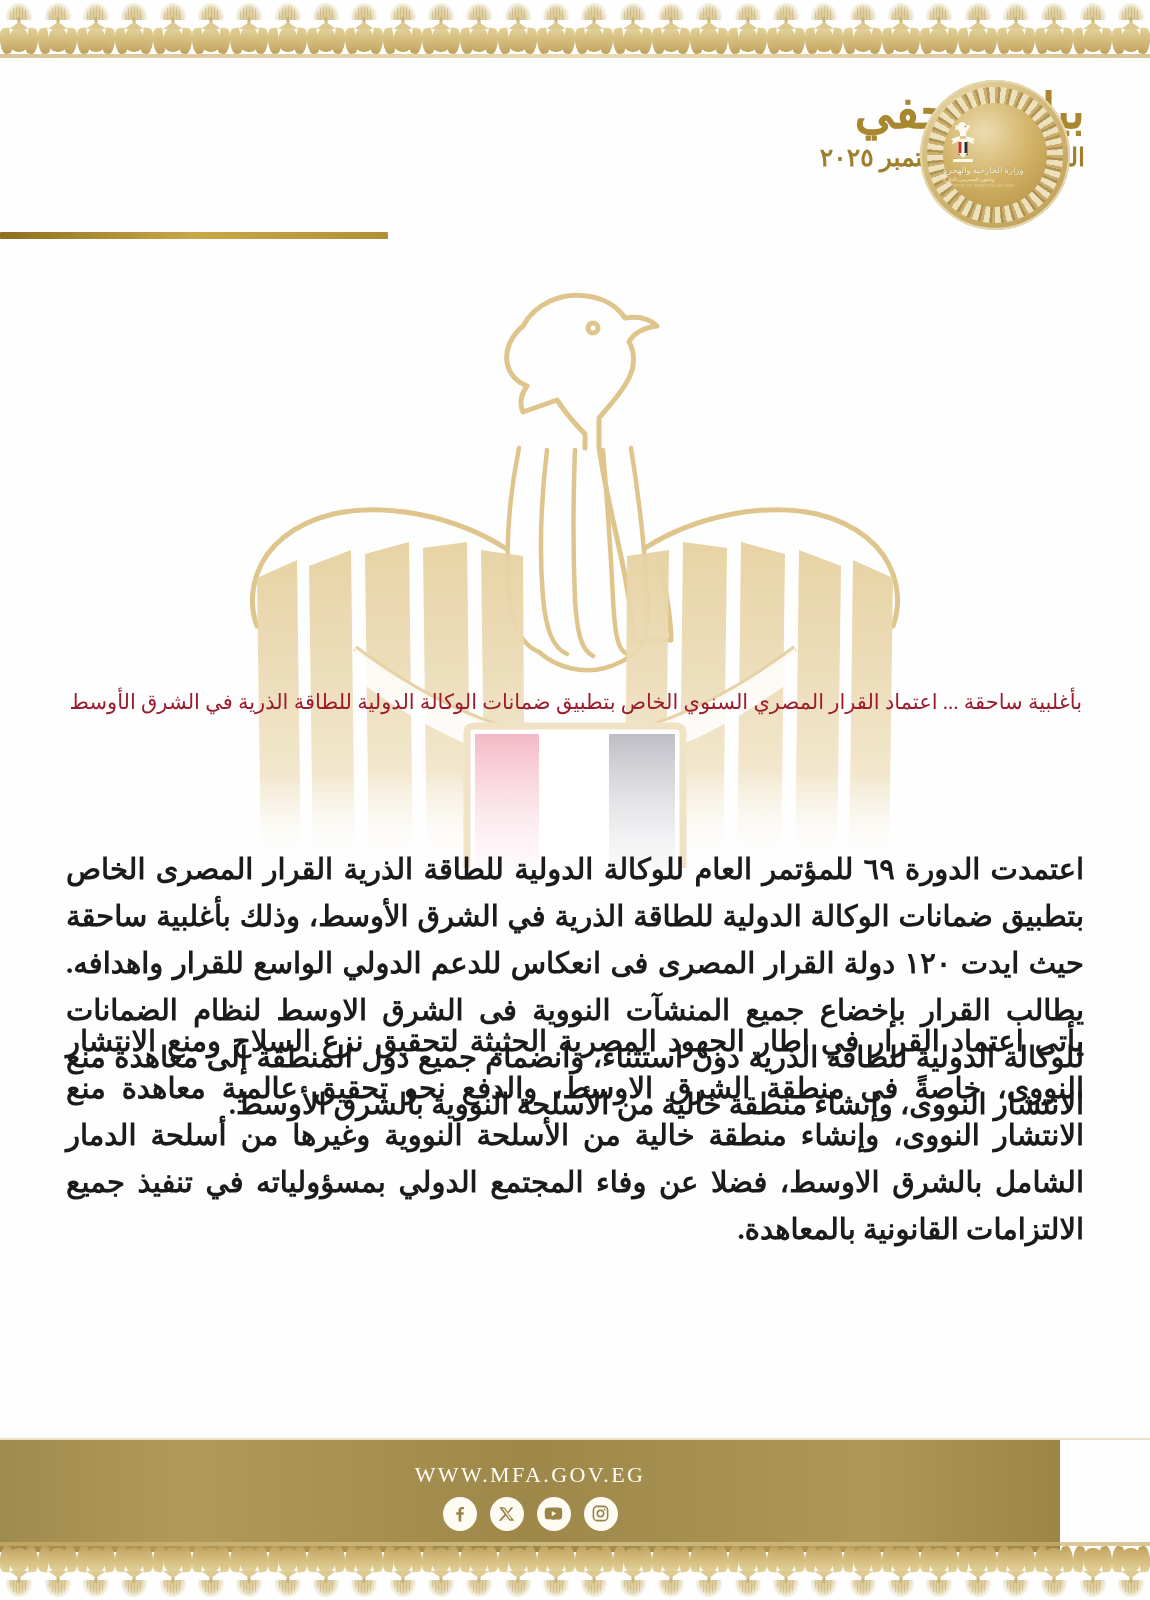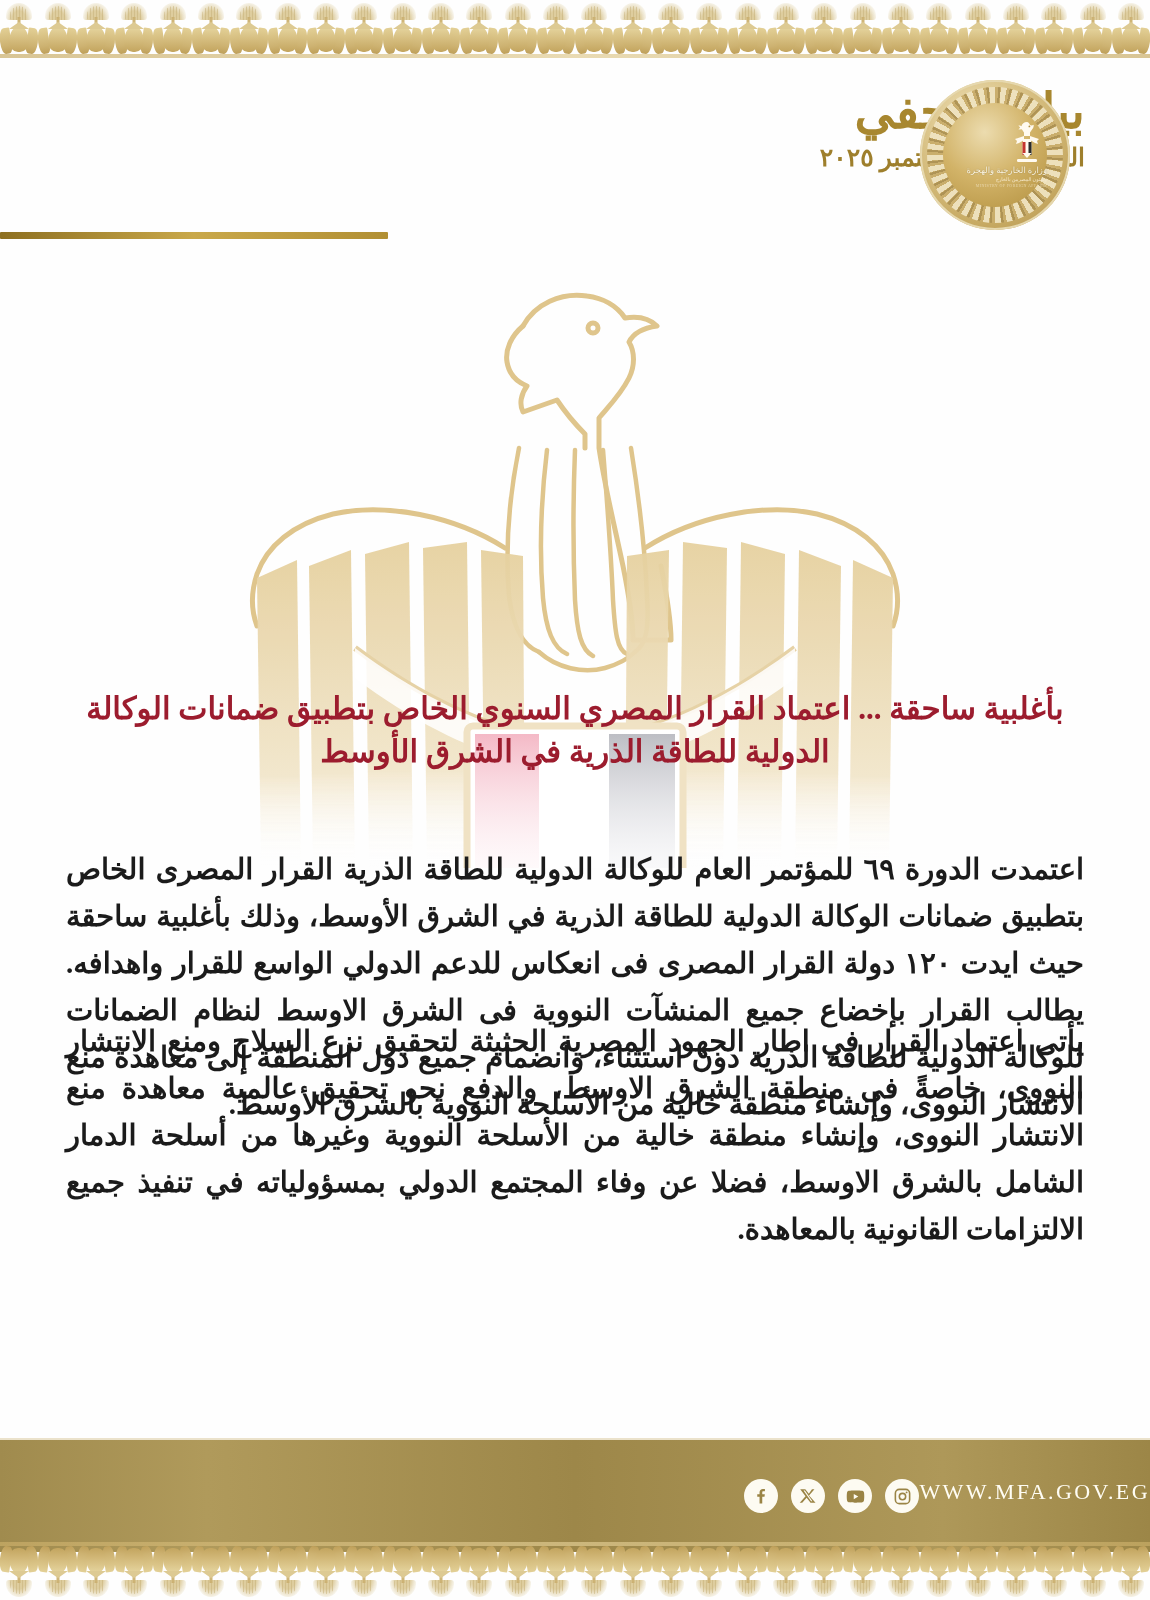--- a/index.html
+++ b/index.html
@@ -174,21 +174,21 @@
       rgba(255,255,255,0) 2deg 10deg);
   }
   .seal-inner {
     position: absolute;
     inset: 23px;
     border-radius: 50%;
     background: radial-gradient(circle at 40% 28%, #e9d7a4 0%, #d4b straight 0%, #cfae63 45%, #b28f46 100%);
     background: radial-gradient(circle at 40% 28%, #ecdcaf 0%, #d2b368 48%, #b2903f 100%);
     display: flex;
     flex-direction: column;
-    align-items: flex-start;
+    align-items: flex-end;
     justify-content: center;
   }
   .seal-eagle {
     width: 40px;
     height: 44px;
     margin-top: -4px;
   }
   .seal-text1 {
     font-size: 8.5px;
     color: #fdf6e2;
@@ -264,25 +264,25 @@
   }
   .watermark svg { display: block; width: 100%; height: 100%; }
 
   
   .headline {
     position: absolute;
     top: 688px;
     left: 68px;
     width: 1014px;
     z-index: 25;
-    text-align: center;
+    text-align: right;
     direction: rtl;
     font-family: "Liberation Serif", "DejaVu Serif", serif;
-    font-weight: 700;
-    font-size: 31px;
+    font-weight: 400;
+    font-size: 21px;
     line-height: 1.38;
     color: #9c1c2e;
     letter-spacing: -0.2px;
   }
 
   
   .body-text {
     position: absolute;
     left: 66px;
     width: 1018px;
@@ -297,27 +297,28 @@
   }
   .para1 { top: 846px; }
   .para2 { top: 1018px; }
   .body-text p { margin: 0; text-align: justify; text-justify: inter-word; }
 
   
   .footer-band {
     position: absolute;
     left: 0;
     bottom: 48px;
-    width: 1150px;
+    width: 1060px;
     height: 112px;
     background: linear-gradient(to right, #a08b4e 0%, #b09a5b 18%, #9d8749 50%, #ae9859 82%, #9c8647 100%);
     z-index: 30;
     display: flex;
-    flex-direction: row;
+    flex-direction: column;
     align-items: center;
+    justify-content: center;
   }
   .footer-url {
     font-family: "Liberation Serif", "DejaVu Serif", serif;
     font-size: 22px;
     letter-spacing: 2.4px;
     color: #fffdf4;
     direction: ltr;
     margin-bottom: 9px;
     font-weight: 400;
   }

